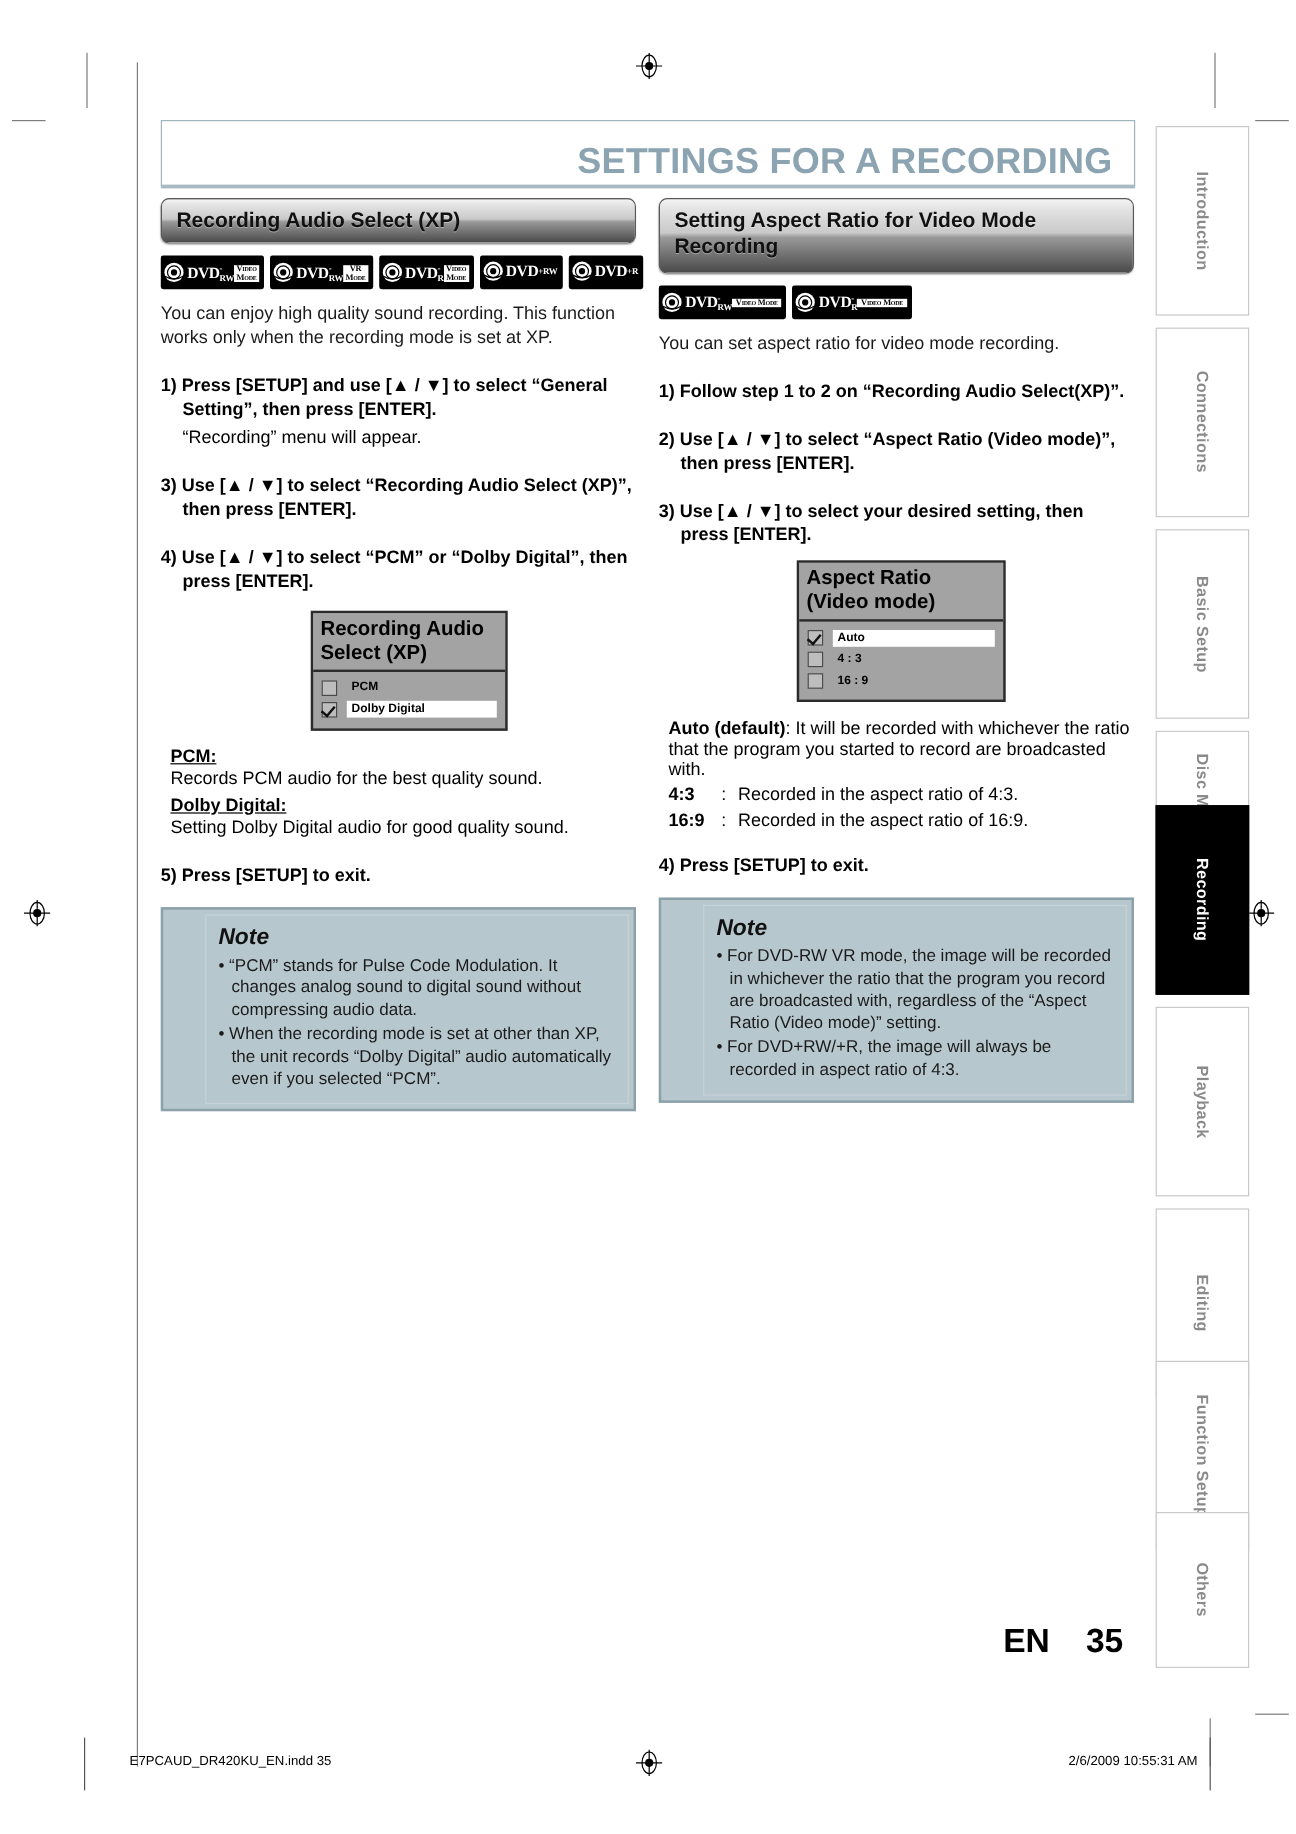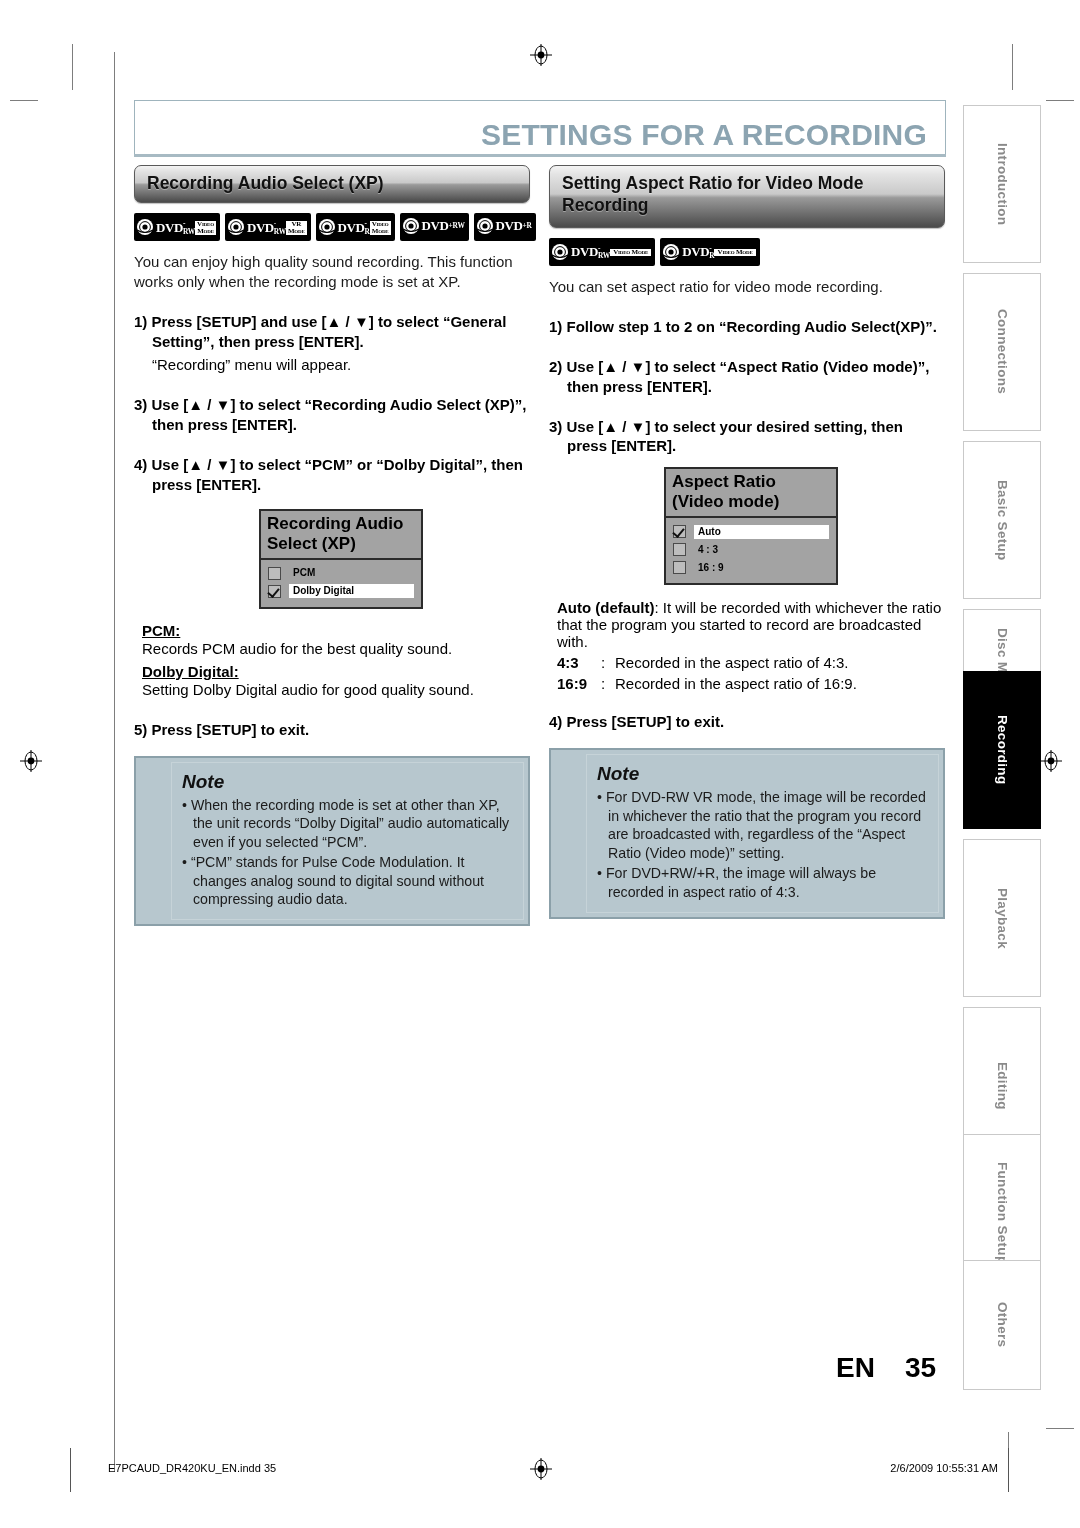--- a/index.html
+++ b/index.html
@@ -270,22 +270,22 @@
     <div class="defbody">Records PCM audio for the best quality sound.</div>
     <div class="deftitle" style="margin-top:6px;">Dolby Digital:</div>
     <div class="defbody">Setting Dolby Digital audio for good quality sound.</div>
 
     <div class="step" style="margin-top:22px;">5) Press [SETUP] to exit.</div>
 
     <div class="note">
       <div class="inner">
         <div class="nhead">Note</div>
         <ul>
+          <li>“PCM” stands for Pulse Code Modulation. It changes analog sound to digital sound without compressing audio data.</li>
           <li>When the recording mode is set at other than XP, the unit records “Dolby Digital” audio automatically even if you selected “PCM”.</li>
-          <li>“PCM” stands for Pulse Code Modulation. It changes analog sound to digital sound without compressing audio data.</li>
         </ul>
       </div>
     </div>
   </div>
 
   <div class="col" id="col-right">
 
     <div class="sec-bar" style="padding-bottom:10px;">
       <div class="sec-text">Setting Aspect Ratio for Video Mode Recording</div>
     </div>

